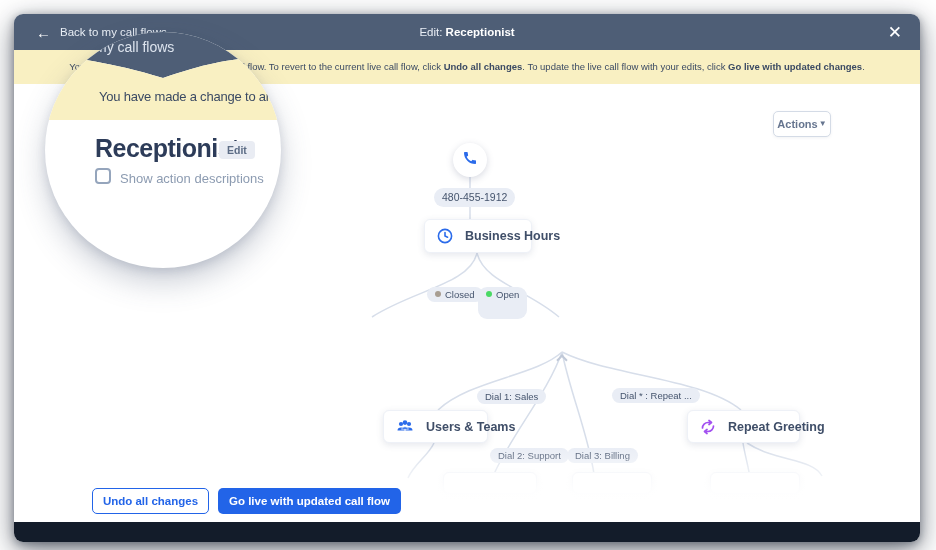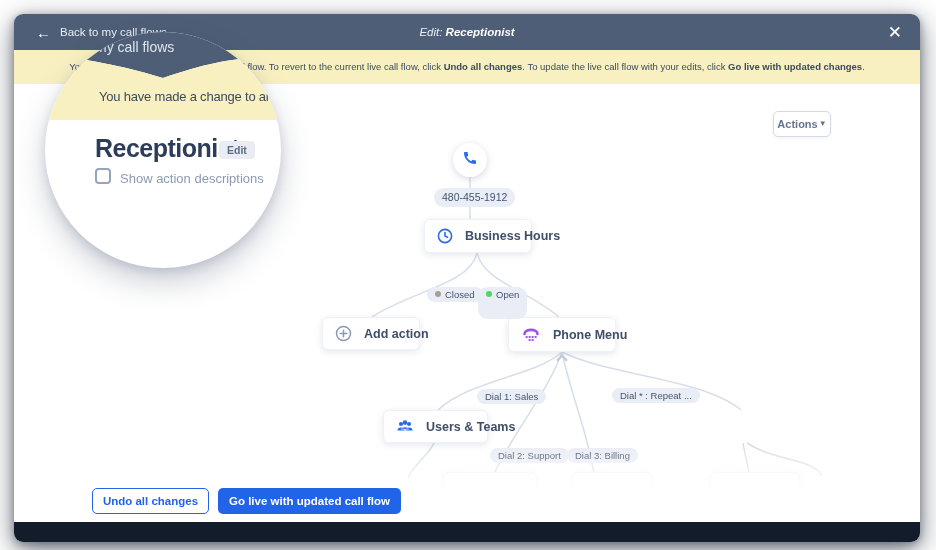--- a/index.html
+++ b/index.html
@@ -11,21 +11,21 @@
     background:#ffffff; border-radius:9px; overflow:hidden;
     box-shadow:0 8px 28px rgba(10,18,35,.55), 0 2px 8px rgba(10,18,35,.35);
   }
 
   
   .topbar { position:absolute; left:0; top:0; width:906px; height:36px; background:#4e5e76; }
   .back-btn { position:absolute; left:22px; top:0; height:36px; display:flex; align-items:center; gap:9px;
     color:#e9eef5; font-size:11.5px; cursor:pointer; white-space:nowrap; }
   .back-arrow { font-size:15px; line-height:1; color:#ffffff; }
   .tb-title { position:absolute; left:0; top:0; width:906px; height:36px; text-align:center; line-height:36px;
-    color:#e9eef5; font-size:11.5px;font-style:italic; }
+    color:#e9eef5; font-size:11.5px; }
   .tb-title b { color:#ffffff; font-weight:bold; }
   .close-btn { position:absolute; right:18px; top:0; height:36px; display:flex; align-items:center;
     color:#ffffff; font-size:17px; cursor:pointer; }
 
   
   .banner { position:absolute; left:0; top:36px; width:906px; height:34px; background:#f9f0c2;
     overflow:hidden; white-space:nowrap; text-align:center; line-height:34px;
     font-size:9.5px; color:#3b4a63; }
   .banner b { font-weight:bold; }
 
@@ -144,65 +144,51 @@
       <span>Business Hours</span>
     </div>
 
     <div class="pill" style="left:413px; top:273px; height:15px; line-height:15px;">
       <span class="dot" style="background:#a89e92"></span><span>Closed</span>
     </div>
     <div class="pill" style="left:464px; top:273px; height:32px; line-height:15px;">
       <span class="dot" style="background:#4ad964"></span><span>Open</span>
     </div>
 
-    <div class="node dashedish" style="left:308px; top:303px; width:98px; height:33px;">
-      <span class="nicon">
-        <svg width="17" height="17" viewBox="0 0 17 17">
-            <circle cx="8.5" cy="8.5" r="7" fill="none" stroke="#8b99b2" stroke-width="1.5"></circle>
-            <path d="M8.5 5.2 V11.8 M5.2 8.5 H11.8" stroke="#8b99b2" stroke-width="1.5" stroke-linecap="round"></path>
-          </svg>
-      </span>
-      <span>Add action</span>
-    </div>
-
-    <div class="node" style="left:494px; top:303px; width:108px; height:35px;">
-      <span class="nicon">
-        <svg width="20" height="17" viewBox="0 0 20 17">
-          <path d="M3.5,8 C3.5,2.5 16.5,2.5 16.5,8" fill="none" stroke="#a24ff0" stroke-width="2.6" stroke-linecap="round"></path>
-          <g fill="#a24ff0">
-            <rect x="4.6" y="10" width="2" height="2" rx="0.5"></rect>
-              <rect x="7.6" y="10" width="2" height="2" rx="0.5"></rect>
-              <rect x="10.6" y="10" width="2" height="2" rx="0.5"></rect>
-              <rect x="13.6" y="10" width="2" height="2" rx="0.5"></rect>
-            <rect x="7.6" y="13" width="2" height="2" rx="0.5"></rect>
-              <rect x="10.6" y="13" width="2" height="2" rx="0.5"></rect>
-          </g>
-        </svg>
-      </span>
-      <span>Phone Menu</span>
-    </div>
+
     <div class="node-caret"></div>
 
     <div class="pill" style="left:463px; top:375px; height:15px; line-height:15px;">Dial 1: Sales</div>
     <div class="pill" style="left:598px; top:374px; height:15px; line-height:15px;">Dial * : Repeat ...</div>
 
     <div class="node" style="left:369px; top:396px; width:105px; height:33px;">
       <span class="nicon">
         <svg width="18" height="15" viewBox="0 0 18 15" fill="#2b6bea">
           <circle cx="5" cy="5" r="2.1"></circle>
             <circle cx="13" cy="5" r="2.1"></circle>
             <circle cx="9" cy="3.6" r="2.3"></circle>
           <path d="M1.5,11.5 a3.5,3 0 0 1 7,0 z"></path>
             <path d="M9.5,11.5 a3.5,3 0 0 1 7,0 z"></path>
             <path d="M5.5,10.3 a3.6,3.2 0 0 1 7,0 z" stroke="#ffffff" stroke-width="0.6"></path>
         </svg>
       </span>
       <span>Users &amp; Teams</span>
     </div>
 
+    <div class="node" style="left:673px; top:396px; width:113px; height:33px;">
+      <span class="nicon">
+        <svg width="16" height="16" viewBox="0 0 16 16" fill="none" stroke="#a24ff0" stroke-width="1.7" stroke-linecap="round" stroke-linejoin="round">
+          <path d="M2.5,9 A5.5,5.5 0 0 1 8,3.5 H10"></path>
+          <path d="M9,1.5 L11.5,3.5 L9,5.5"></path>
+          <path d="M13.5,7 A5.5,5.5 0 0 1 8,12.5 H6"></path>
+          <path d="M7,10.5 L4.5,12.5 L7,14.5"></path>
+        </svg>
+      </span>
+      <span>Repeat Greeting</span>
+    </div>
 
     <div class="pill" style="left:476px; top:434px; height:15px; line-height:15px;">Dial 2: Support</div>
     <div class="pill" style="left:553px; top:434px; height:15px; line-height:15px;">Dial 3: Billing</div>
 
     <div class="cut-box" style="left:429px; top:458px; width:94px;"></div>
     <div class="cut-box" style="left:558px; top:458px; width:80px;"></div>
     <div class="cut-box" style="left:696px; top:458px; width:90px;"></div>
 
     <div class="fade"></div>
 

